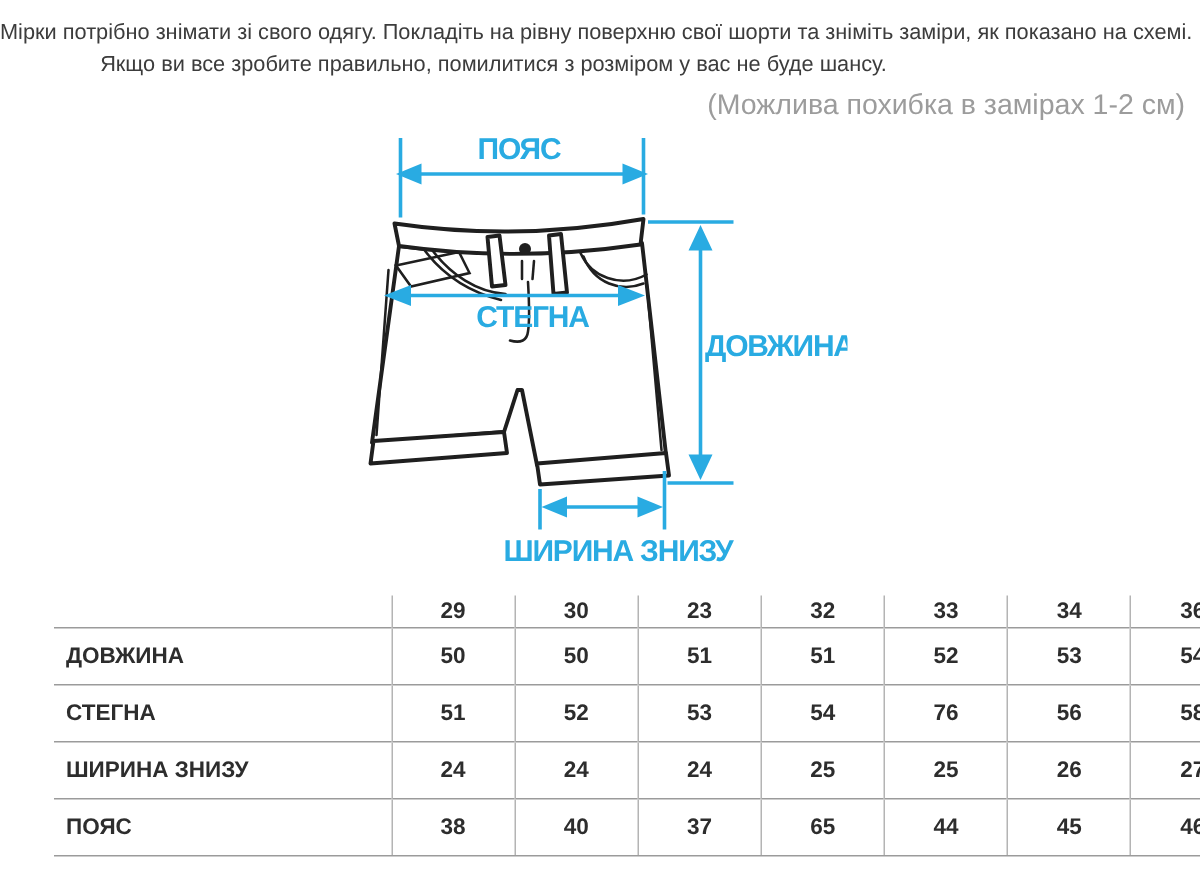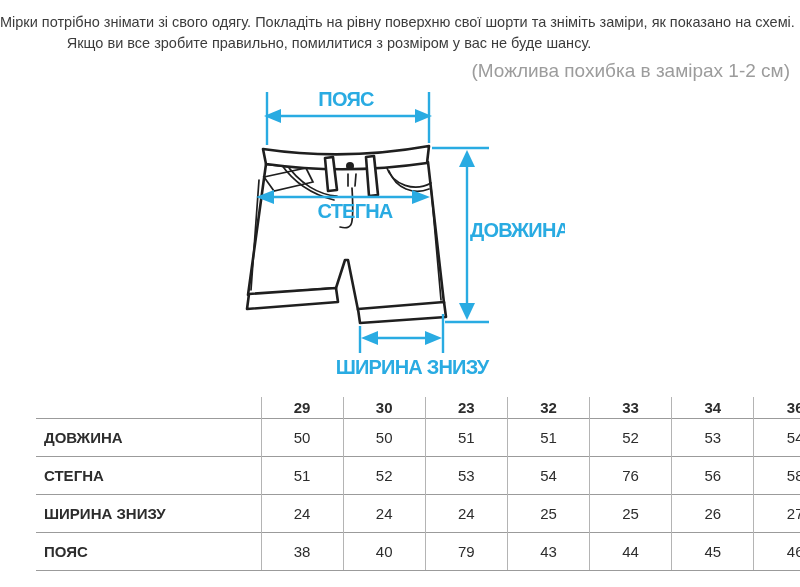--- a/index.html
+++ b/index.html
@@ -27,21 +27,21 @@
     position:absolute; top:397px; left:0; width:800px;
     border-collapse:collapse; table-layout:fixed;
     font-size:15px; color:#2d2d2d;margin-left:36px;
   }
   table.sizes col.lblcol { width:225px; }
   table.sizes th, table.sizes td {
     padding:0; text-align:center; vertical-align:middle;
     font-weight:normal;
   }
   table.sizes thead th { height:21px; font-weight:bold; }
-  table.sizes tbody td { height:37px; border-top:1px solid #9b9b9b; }
+  table.sizes tbody td { height:37px; border-top:1px solid #9b9b9b;font-weight:bold; }
   table.sizes tbody tr:last-child td { border-bottom:1px solid #9b9b9b; }
   table.sizes th:not(.lbl), table.sizes td:not(.lbl) {
     border-left:1px solid #b4b4b4;
   }
   table.sizes .lbl {
     text-align:left; padding-left:8px; font-weight:bold;
   }
 </style>
 </head>
 <body>
@@ -160,22 +160,22 @@
         <td>24</td>
         <td>25</td>
         <td>25</td>
         <td>26</td>
         <td>27</td>
       </tr>
       <tr>
         <td class="lbl">ПОЯС</td>
         <td>38</td>
         <td>40</td>
-        <td>79</td>
-        <td>43</td>
+        <td>37</td>
+        <td>65</td>
         <td>44</td>
         <td>45</td>
         <td>46</td>
       </tr>
     </tbody>
   </table>
 
 </div>
 
 </body></html>

